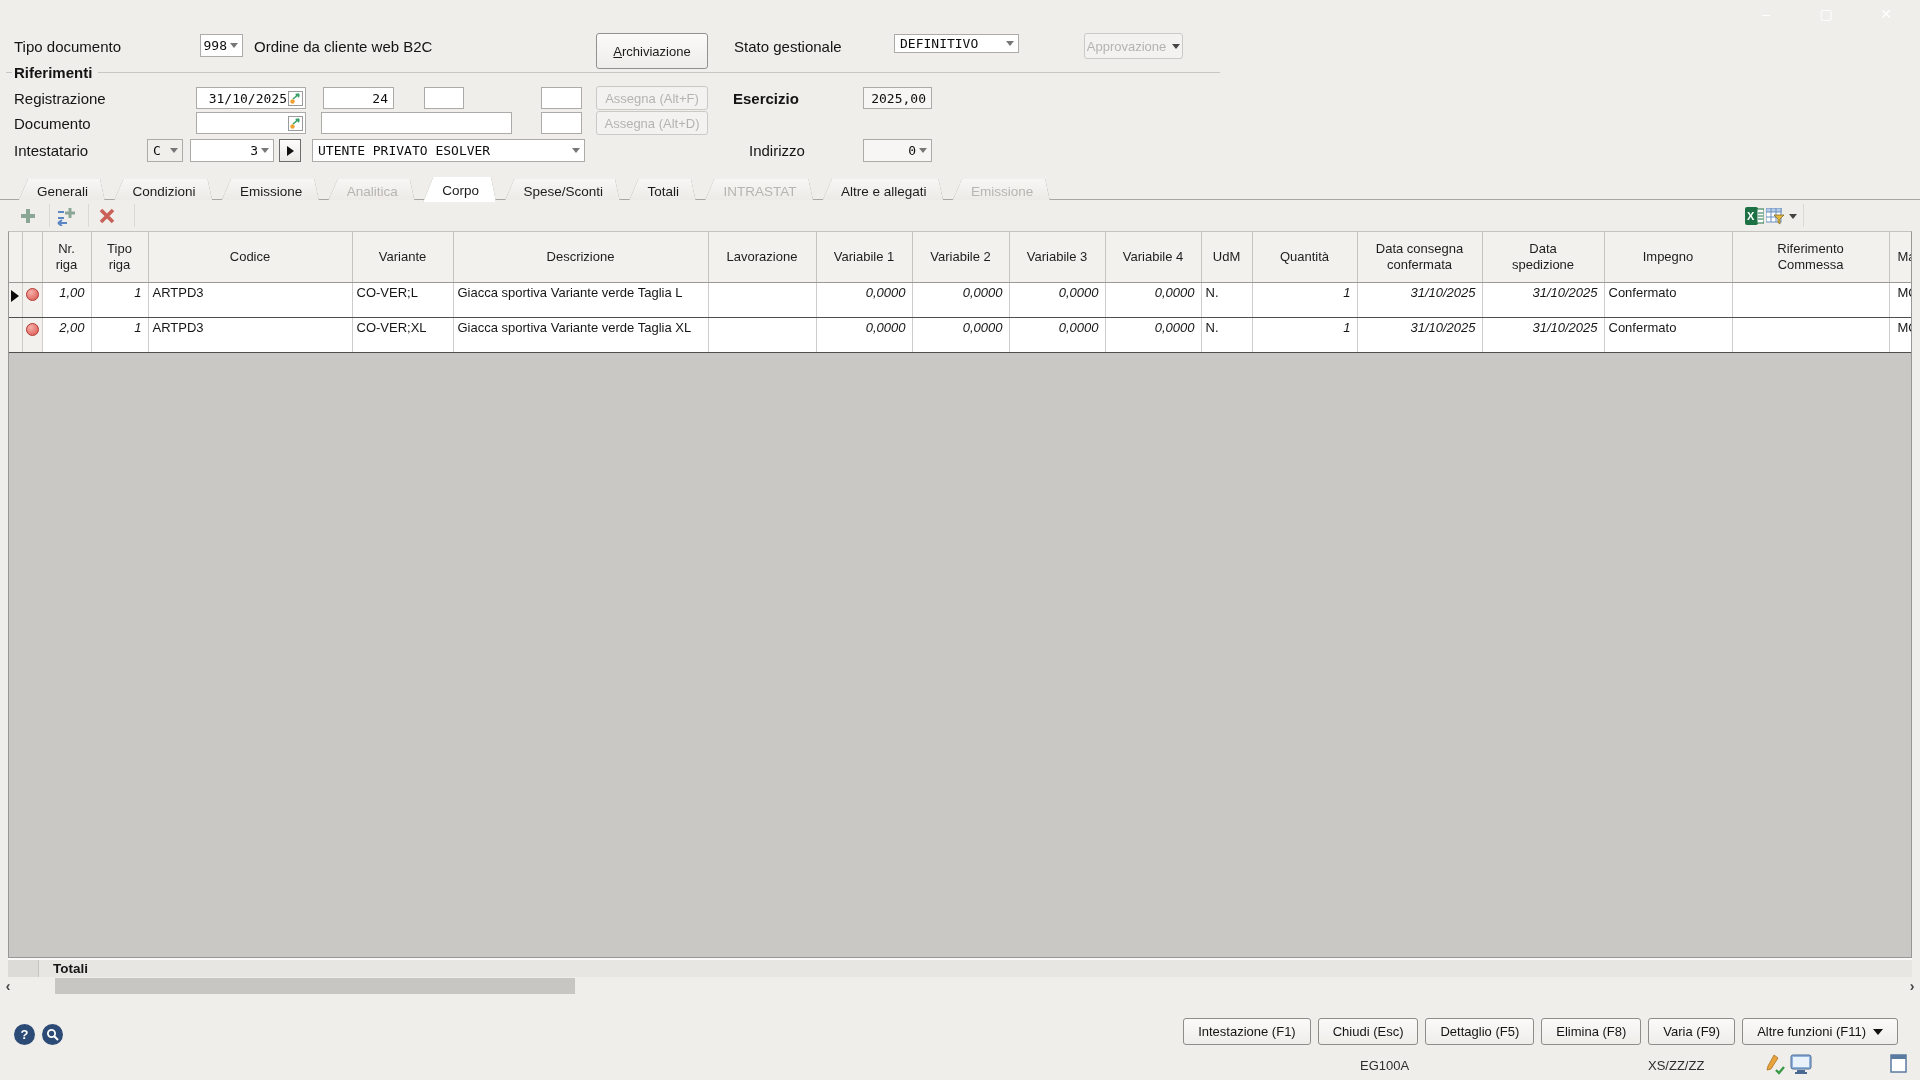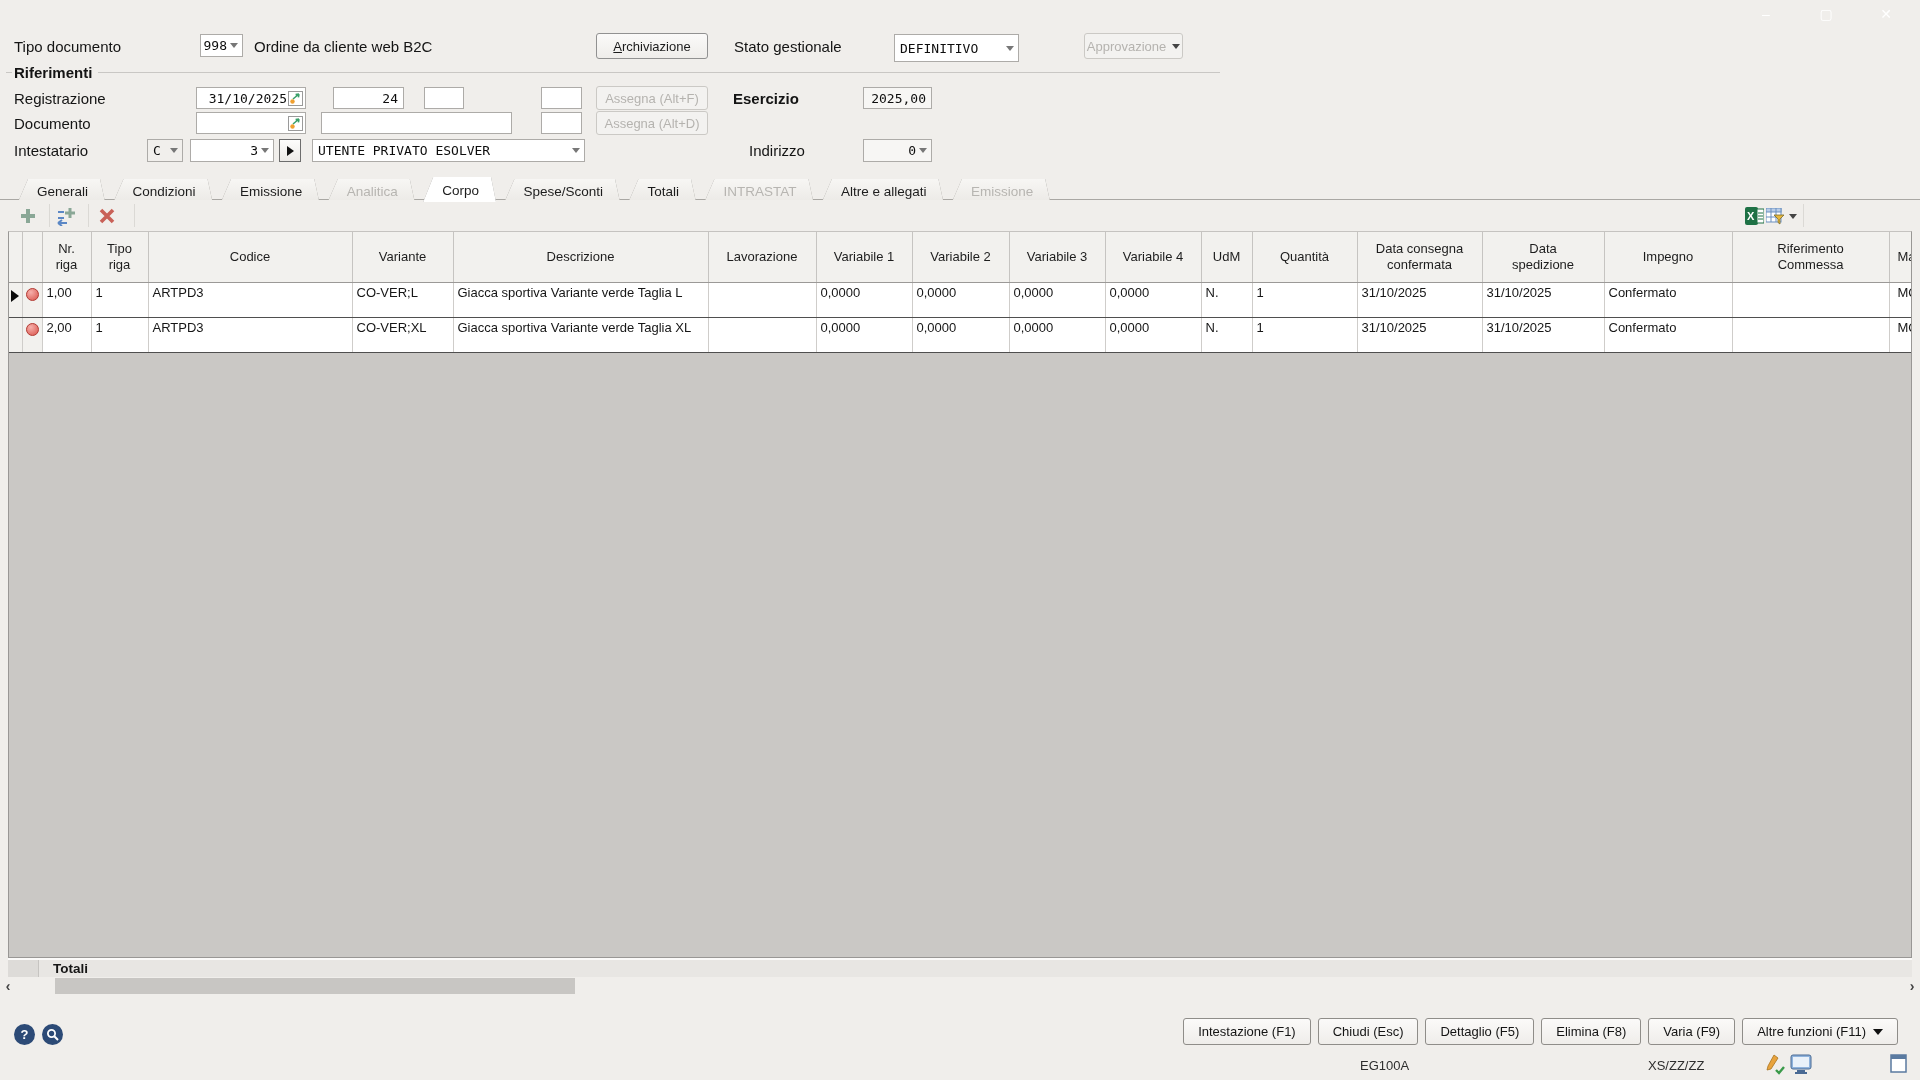--- a/index.html
+++ b/index.html
@@ -55,21 +55,21 @@
   .tbsep{position:absolute;top:4px;width:1px;height:23px;background:#dbd9d5;}
   
   .gridbox{position:absolute;left:8px;top:31px;width:1904px;height:727px;background:#cac8c5;
            border:1px solid #999795;border-top:1px solid #c5c3c0;box-sizing:border-box;overflow:hidden;}
   table.grid{border-collapse:collapse;table-layout:fixed;width:1940px;font-size:13px;}
   table.grid th{background:#f2f1ee;font-weight:normal;color:#1d1d1d;text-align:center;vertical-align:middle;
                 height:50px;border-right:1px solid #c6c4c1;border-bottom:1px solid #9b9997;padding:1px 2px;
                 white-space:pre-line;line-height:1.2;box-sizing:border-box;}
   table.grid td{background:#fff;height:35px;vertical-align:top;border-right:1px solid #cfcdca;
                 border-bottom:1px solid #4f4f4f;padding:2px 4px;line-height:1.2;box-sizing:border-box;overflow:hidden;}
-  table.grid td.r{text-align:left;padding-right:6px;}
+  table.grid td.r{text-align:right;padding-right:6px;font-style:italic;}
   table.grid td.gut{background:#f2f1ee;padding:2px;}
   .redball{display:block;width:13px;height:13px;border-radius:50%;margin:3px auto 0;
            background:radial-gradient(circle at 35% 30%,#f6b0ab,#d9534a);border:1px solid #b23c35;box-sizing:border-box;}
   .rowmark{display:block;margin:5px auto 0;width:0;height:0;
            border-top:6px solid transparent;border-bottom:6px solid transparent;border-left:8px solid #0a0a0a;}
   
   .totrow{position:absolute;left:8px;top:758px;width:1904px;height:17px;background:#e8e6e3;
           border-top:2px solid #fbfaf9;display:flex;align-items:center;}
   .totrow .gutcell{width:30px;height:100%;background:#dddbd8;border-right:1px solid #c6c4c1;}
   .totrow .lbl{font-weight:bold;font-size:13.5px;margin-left:14px;}
@@ -96,26 +96,26 @@
   <span class="wctl wclose">✕</span>
 
   <div>
     <div class="flabel" style="left:14px;top:38px;">Tipo documento</div>
     <div class="fld right" style="left:200px;top:34px;width:43px;height:23px;">
       <span class="pad" style="padding-right:1px;">998</span>
         <span class="arr"></span>
     </div>
     <div class="flabel" style="left:254px;top:38px;">Ordine da cliente web B2C</div>
 
-    <div class="btn" style="left:596px;top:33px;width:112px;height:26px;">
+    <div class="btn" style="left:596px;top:33px;width:112px;height:36px;">
       <span class="ul-first">Archiviazione</span>
     </div>
 
     <div class="flabel" style="left:734px;top:38px;">Stato gestionale</div>
-    <div class="fld" style="left:894px;top:34px;width:125px;height:28px;">
+    <div class="fld" style="left:894px;top:34px;width:125px;height:19px;">
       <span class="pad">DEFINITIVO</span>
       <span class="arr" style="margin-left:auto;"></span>
     </div>
     <div class="btn disabled" style="left:1084px;top:33px;width:99px;height:26px;">
       <span>Approvazione</span>
         <span class="tri-d"></span>
     </div>
 
     <div class="flabel" style="left:14px;top:64px;font-weight:bold;">Riferimenti</div>
     <div class="grpline" style="left:98px;top:72px;width:1122px;"></div>
@@ -124,21 +124,21 @@
     <div class="flabel" style="left:14px;top:90px;">Registrazione</div>
     <div class="fld right" style="left:196px;top:87px;width:110px;height:22px;">
       <span class="pad" style="padding-right:1px;">31/10/2025</span>
       <span class="calico">
         <svg width="13" height="13">
             <circle cx="3.5" cy="9.5" r="2.2" fill="#f0a030"></circle>
             <path d="M4 7 L10 2 M10 2 l-3.4 .6 M10 2 l-.6 3.4" stroke="#3aa06a" stroke-width="1.6" fill="none"></path>
           </svg>
       </span>
     </div>
-    <div class="fld right" style="left:333px;top:87px;width:71px;height:22px;">
+    <div class="fld right" style="left:323px;top:87px;width:71px;height:22px;">
       <span class="pad">24</span>
     </div>
     <div class="fld" style="left:424px;top:87px;width:40px;height:22px;"></div>
     <div class="fld" style="left:541px;top:87px;width:41px;height:22px;"></div>
     <div class="btn disabled" style="left:596px;top:86px;width:112px;height:24px;">
       <span>Assegna (Alt+F)</span>
     </div>
     <div class="flabel" style="left:733px;top:90px;font-weight:bold;">Esercizio</div>
     <div class="fld right" style="left:863px;top:87px;width:69px;height:22px;background:#f7f6f4;">
       <span class="pad">2025,00</span>

